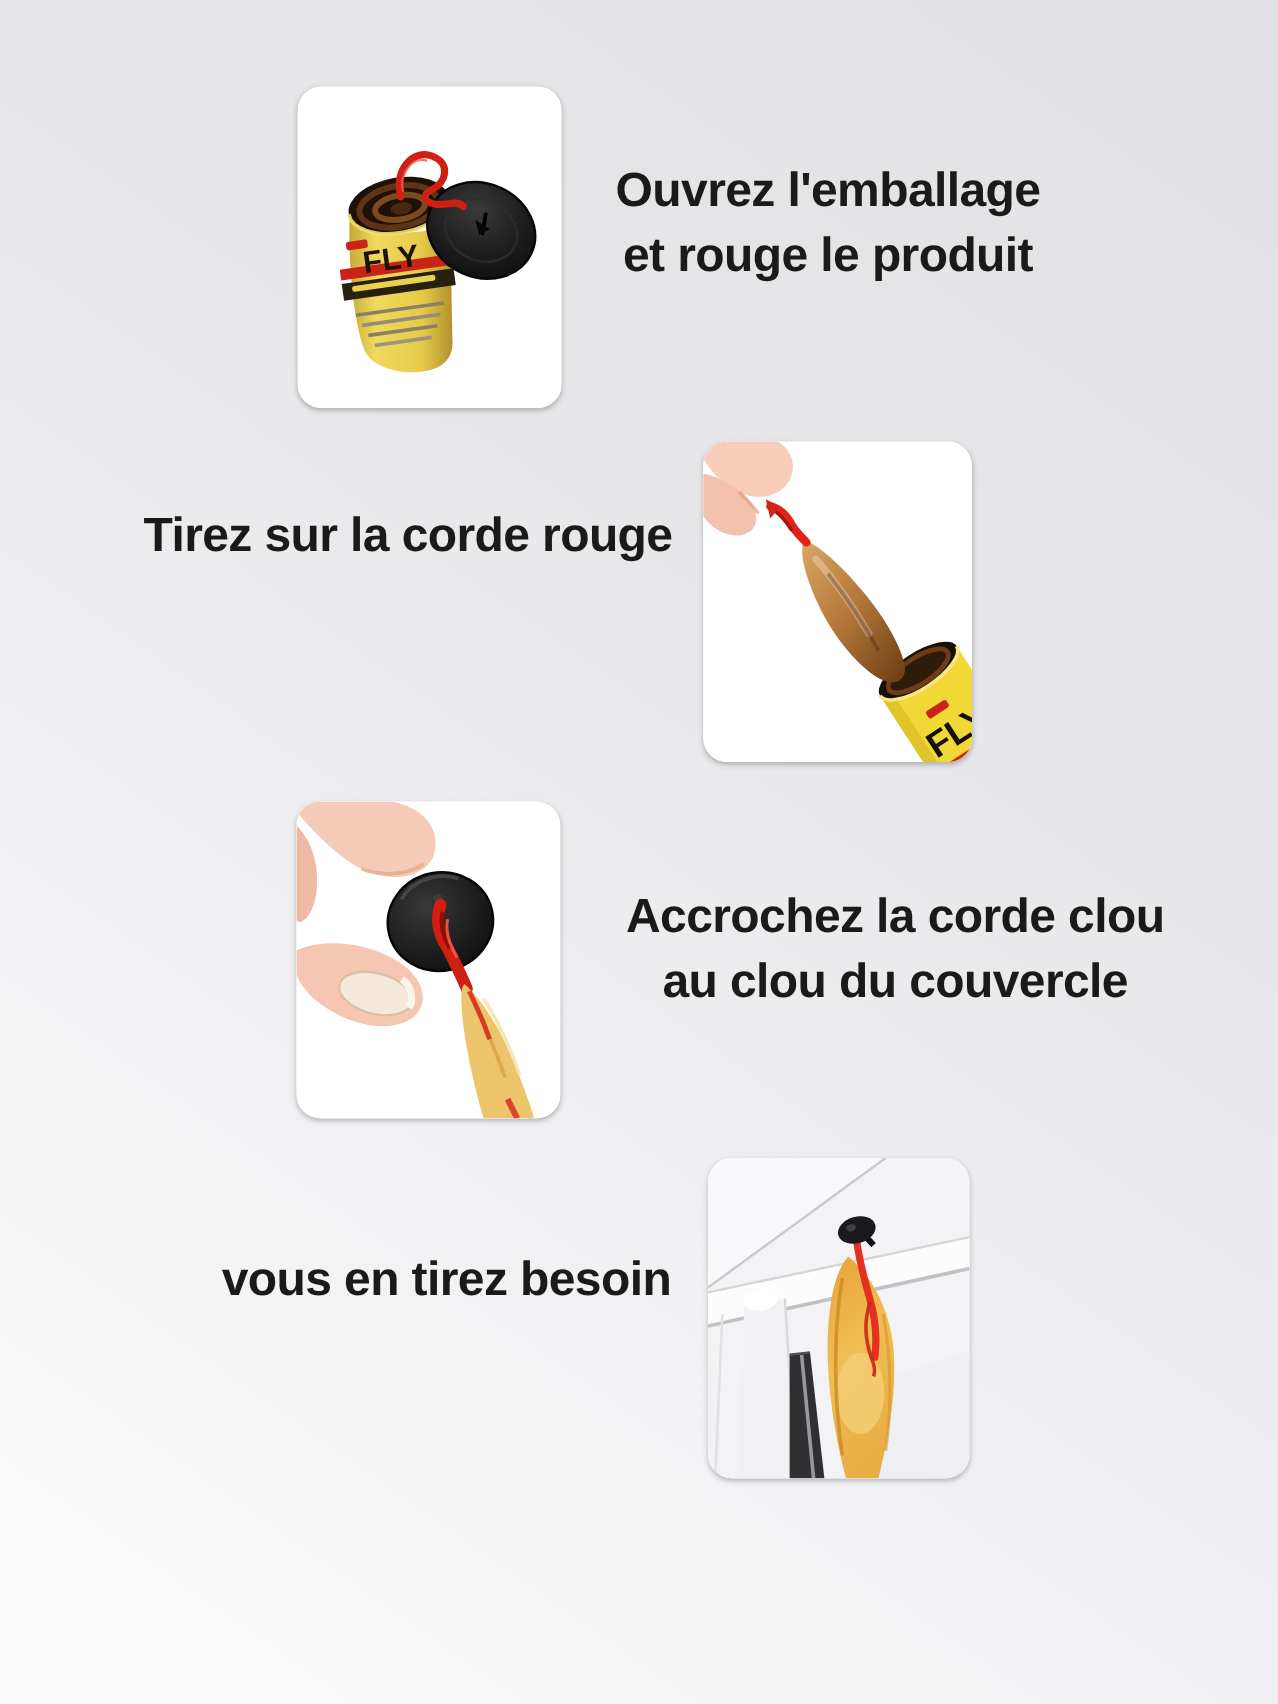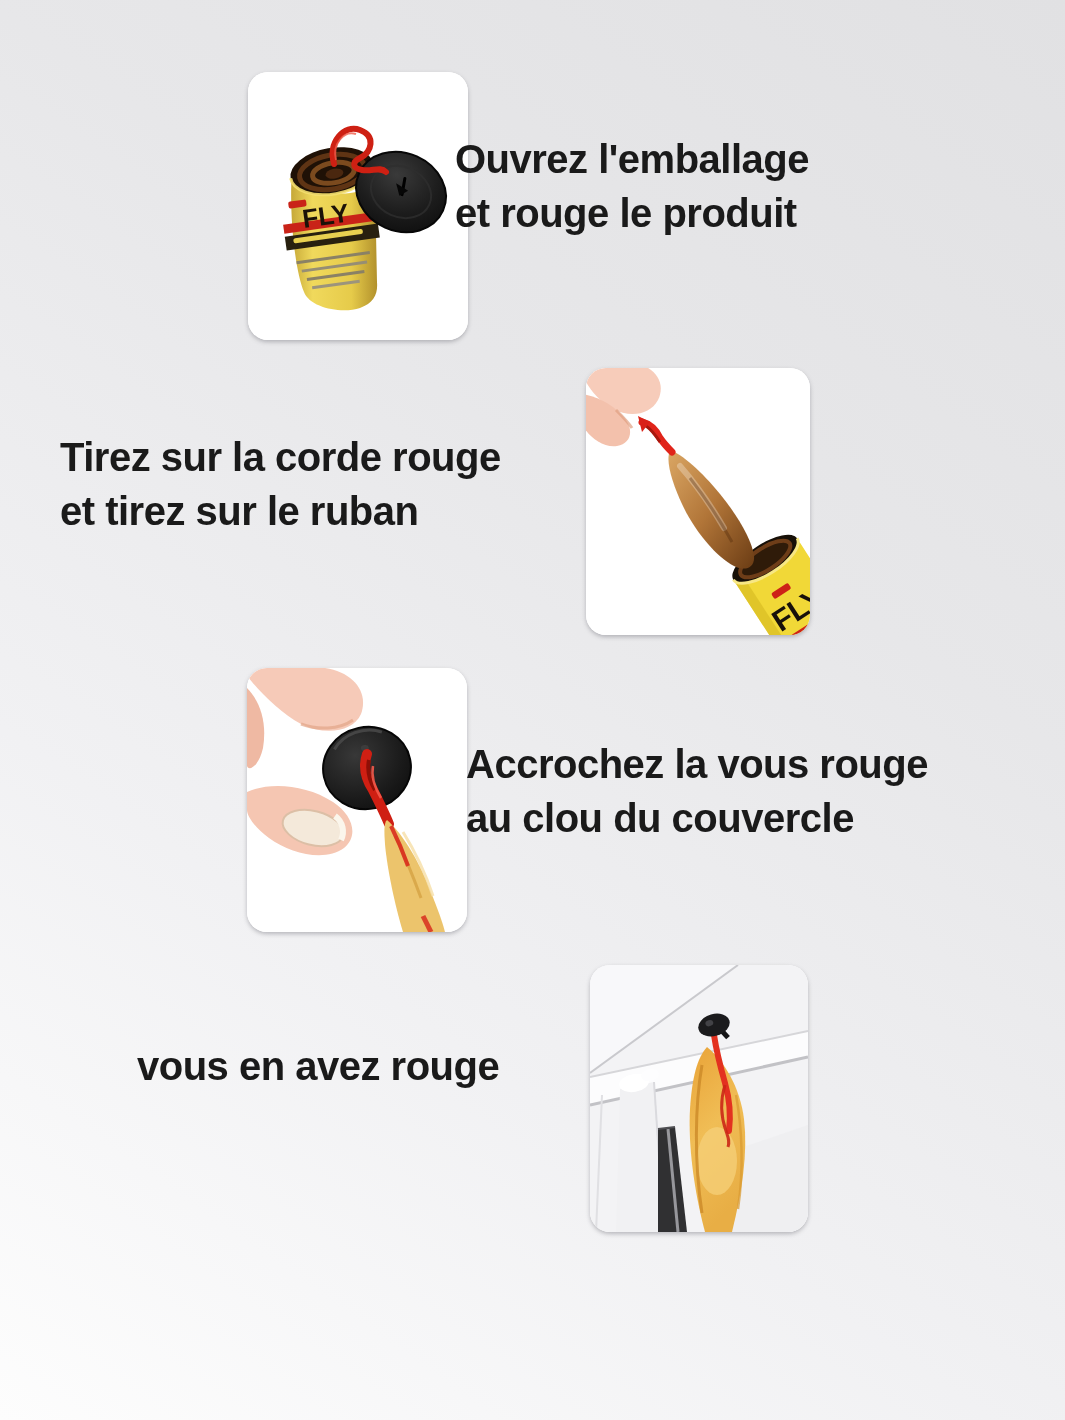--- a/index.html
+++ b/index.html
@@ -7,21 +7,21 @@
     position:relative; width:1065px; height:1420px; overflow:hidden;
     background:linear-gradient(215deg,#e1e1e3 0%,#e7e7e9 35%,#f1f1f3 68%,#fdfdfd 100%);
     font-family:"Liberation Sans", sans-serif;
   }
   .card {
     position:absolute; background:#ffffff; border-radius:20px; overflow:hidden;
     box-shadow:0 2px 4px rgba(110,110,120,0.45);
   }
   .card svg { display:block; width:100%; height:100%; }
   .caption {
-    position:absolute; font-weight:700; font-size:40px;
+    position:absolute; text-align:center; font-weight:700; font-size:40px;
     line-height:54px; letter-spacing:-0.5px; color:#1a1a1a;
   }
   .caption span { display:block; white-space:nowrap; }
 </style>
 </head>
 <body>
 
 <div class="canvas">
 
   <div class="card" style="left:248px;top:72px;width:220px;height:268px">
@@ -72,23 +72,22 @@
 
       <path d="M86,92 C80,70 96,52 112,58 C128,64 124,80 112,86 C104,90 104,96 114,98 C124,100 132,94 138,100" fill="none" stroke="#ce2013" stroke-width="6" stroke-linecap="round"></path>
       <path d="M88,88 C84,72 96,58 108,62" fill="none" stroke="#ef5b4a" stroke-width="2" opacity="0.8"></path>
     </svg>
   </div>
   <div class="caption" style="left:455px;top:132px;width:470px">
     <span>Ouvrez l'emballage</span>
     <span>et rouge le produit</span>
   </div>
 
-  <div class="caption" style="left:60px;top:430px;width:560px">
+  <div class="caption" style="left:60px;top:419px;width:560px">
     <span>Tirez sur la corde rouge</span>
-    <span>et tirez sur le ruban</span>
   </div>
   <div class="card" style="left:586px;top:368px;width:224px;height:267px">
     <svg viewBox="0 0 224 267">
       <defs>
         <linearGradient id="g2cone" x1="0" y1="0" x2="1" y2="1">
           <stop offset="0" stop-color="#dba764"></stop>
             <stop offset="0.5" stop-color="#b17538"></stop>
           <stop offset="1" stop-color="#6b3c14"></stop>
         </linearGradient>
       </defs>
@@ -160,26 +159,26 @@
       <g>
         <path d="M140,152 C152,162 168,186 179,212 C188,234 195,252 198,264 L156,264 C148,238 140,200 138,176 C137,162 137,155 140,152 Z" fill="#ecc46c"></path>
         <path d="M148,168 C156,184 166,208 174,230" stroke="#d6a344" stroke-width="3" fill="none" opacity="0.8"></path>
         <path d="M156,164 C166,180 178,204 186,228" stroke="#f6dfa6" stroke-width="3" fill="none" opacity="0.8"></path>
         <path d="M144,158 C150,170 156,184 161,198" stroke="#d8251a" stroke-width="4" fill="none" opacity="0.85"></path>
         <path d="M176,248 L184,264" stroke="#d8251a" stroke-width="5" opacity="0.8"></path>
       </g>
     </svg>
   </div>
   <div class="caption" style="left:466px;top:737px;width:560px">
-    <span>Accrochez la vous rouge</span>
+    <span>Accrochez la corde clou</span>
     <span>au clou du couvercle</span>
   </div>
 
   <div class="caption" style="left:137px;top:1039px;width:470px">
-    <span>vous en avez rouge</span>
+    <span>vous en tirez besoin</span>
   </div>
   <div class="card" style="left:590px;top:965px;width:218px;height:267px">
     <svg viewBox="0 0 218 267">
       <defs>
         <linearGradient id="g4tape" x1="0" y1="0" x2="0.3" y2="1">
           <stop offset="0" stop-color="#e9a338"></stop>
             <stop offset="0.5" stop-color="#f0bd55"></stop>
           <stop offset="1" stop-color="#e8ae45"></stop>
         </linearGradient>
       </defs>

